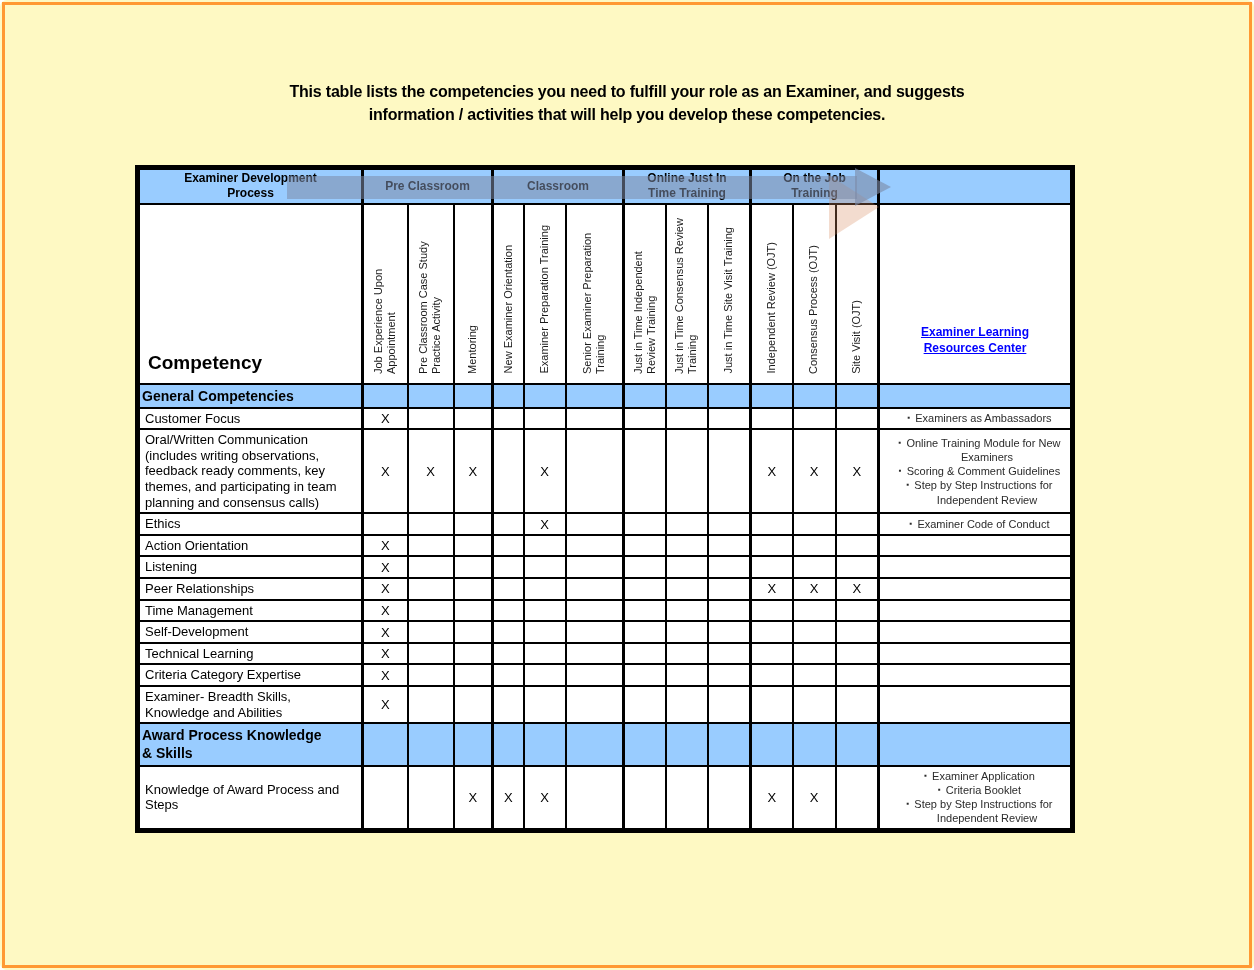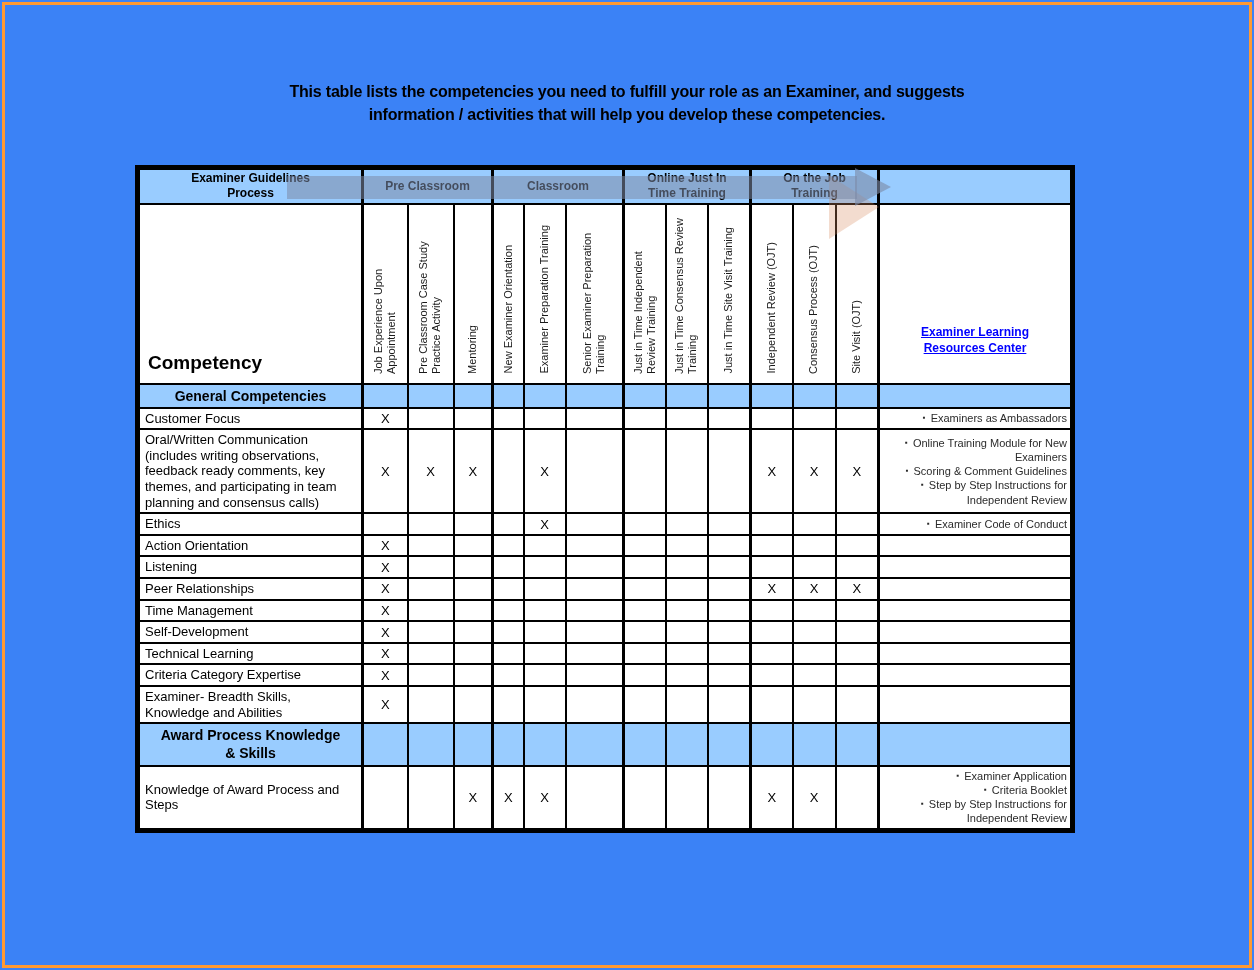--- a/index.html
+++ b/index.html
@@ -1,17 +1,17 @@
 <!DOCTYPE html>
 <html><head>
 <meta charset="utf-8">
 <style>
   html,body{margin:0;padding:0;background:#fff;}
-  .page{position:relative;width:1254px;height:970px;background:#3b82f6;overflow:hidden;
-        font-family:"Liberation Sans","DejaVu Sans",sans-serif;color:#000;}
+  .page{position:relative;width:1254px;height:970px;background:#fef9c3;overflow:hidden;
+        font-family:"Liberation Sans","DejaVu Sans",sans-serif;color:#000;border-radius:7px;}
   .frame{position:absolute;top:2px;left:2px;right:2px;bottom:2px;border:3px solid #FF9933;pointer-events:none;z-index:10;}
 
   .doc-title{position:absolute;top:80px;left:0;right:0;text-align:center;
              font-weight:bold;font-size:16px;line-height:23px;letter-spacing:-0.2px;}
 
   .table-wrap{position:absolute;left:135px;top:165px;z-index:1;}
   table{border-collapse:collapse;table-layout:fixed;background:#fff;border:5px solid #000;}
   td,th{border:2px solid #000;padding:0;overflow:hidden;font-weight:normal;box-sizing:border-box;}
   .gsep{border-left-width:3px;}
 
@@ -22,27 +22,27 @@
   tr.vhead{height:180px;}
   th.comp-head{vertical-align:bottom;text-align:left;padding:0 0 9px 8px;font-size:19px;font-weight:bold;background:#fff;}
   th.vcell{vertical-align:bottom;text-align:center;padding:0 0 5px 0;background:#fff;}
   .vtext{display:inline-block;writing-mode:vertical-rl;transform:rotate(180deg);
          font-size:11px;line-height:1.2;max-height:158px;color:#1a1a1a;text-align:left;}
   th.res-head{vertical-align:bottom;text-align:center;padding-bottom:26px;background:#fff;}
   .res-link{color:#0000FF;font-weight:bold;font-size:12px;
             white-space:pre-line;display:inline-block;line-height:1.35;text-align:center;}
 
   tr.section td{background:#99CCFF;height:24px;}
-  td.sec-label{font-weight:bold;font-size:14px;text-align:center;white-space:pre-line;
+  td.sec-label{font-weight:bold;font-size:14px;white-space:pre-line;
                line-height:1.3;padding:2px;}
 
   td.comp{font-size:13px;line-height:1.2;padding:2px 4px 2px 5px;text-align:left;vertical-align:middle;height:20px;}
   td.mark{font-size:13px;text-align:center;vertical-align:middle;}
   td.res{font-size:11px;color:#2b2b2b;vertical-align:middle;padding:2px 3px;}
-  .res-item{text-align:right;padding-left:24px;text-indent:-15px;line-height:1.3;}
+  .res-item{text-align:center;padding-left:24px;text-indent:-15px;line-height:1.3;}
   .bullet{font-size:8px;margin-right:5px;vertical-align:2px;}
 
   .arrow-band{position:absolute;left:152px;top:11px;width:570px;height:23px;
               background:rgba(124,139,168,0.55);z-index:3;pointer-events:none;}
   .arrow-head{position:absolute;left:720px;top:3px;width:0;height:0;
               border-top:19px solid transparent;border-bottom:19px solid transparent;
               border-left:36px solid rgba(124,139,168,0.62);z-index:3;pointer-events:none;}
   .arrow-tan{position:absolute;left:694px;top:10px;width:0;height:0;
              border-top:32px solid transparent;border-bottom:32px solid transparent;
              border-left:50px solid rgba(214,138,96,0.30);z-index:2;pointer-events:none;}
@@ -71,21 +71,21 @@
           <col style="width: 42px;">
           <col style="width: 42px;">
           <col style="width: 43px;">
           <col style="width: 42px;">
           <col style="width: 43px;">
           <col style="width: 43px;">
           <col style="width: 194px;">
         </colgroup>
         <tbody>
           <tr class="grouphead">
-            <th class="corner">Examiner Guidelines
+            <th class="corner">Examiner Development
 Process</th>
             <th class="gsep" colspan="3">Pre Classroom</th>
             <th class="gsep" colspan="3">Classroom</th>
             <th class="gsep" colspan="3">Online Just In
 Time Training</th>
             <th class="gsep" colspan="3">On the Job
 Training</th>
             <th class="gsep"></th>
           </tr>
           <tr class="vhead">

